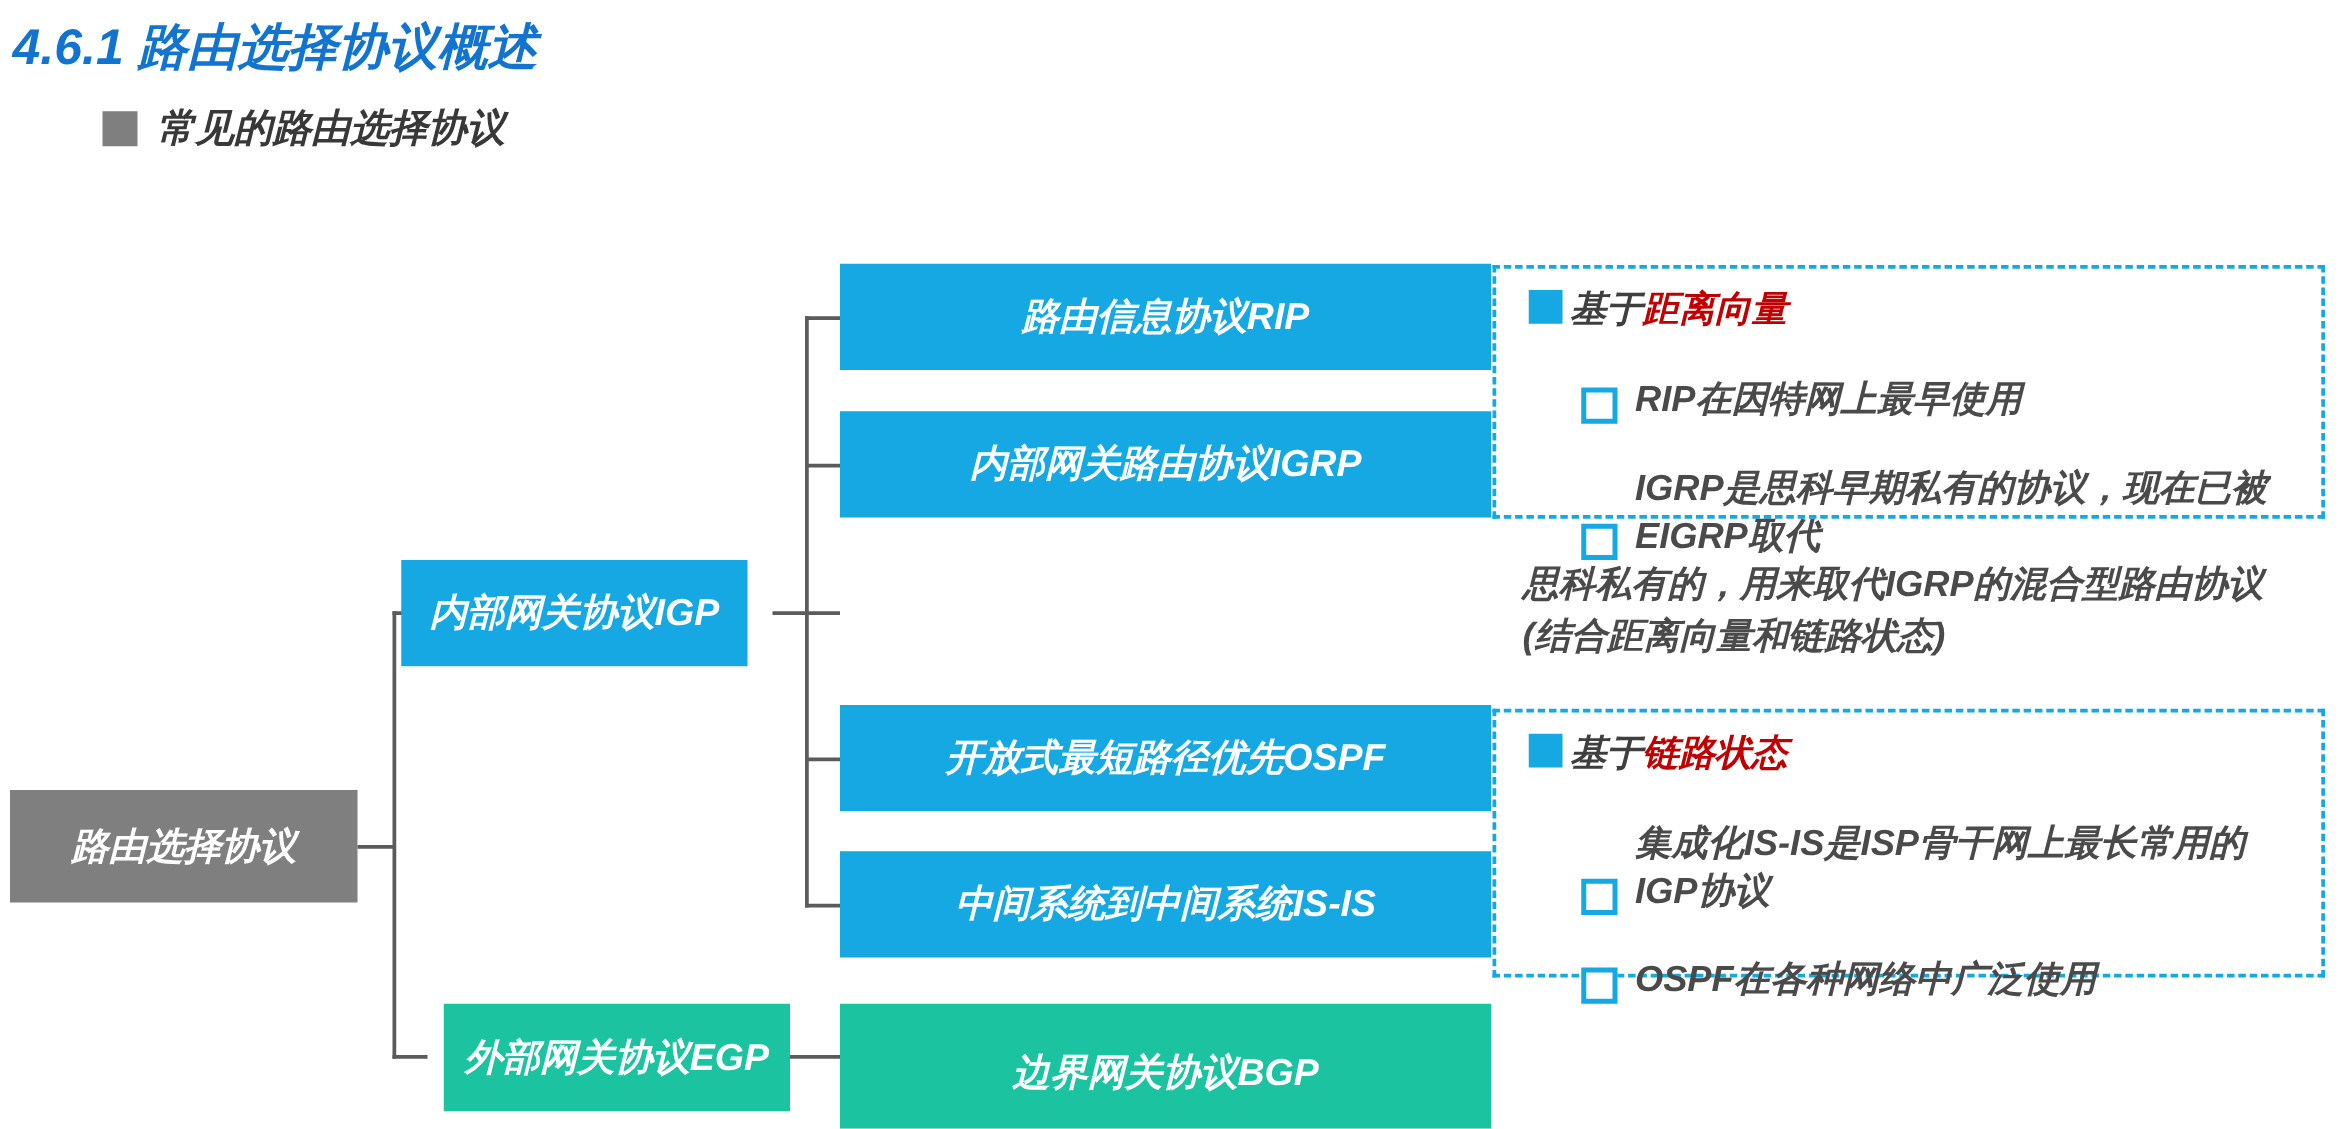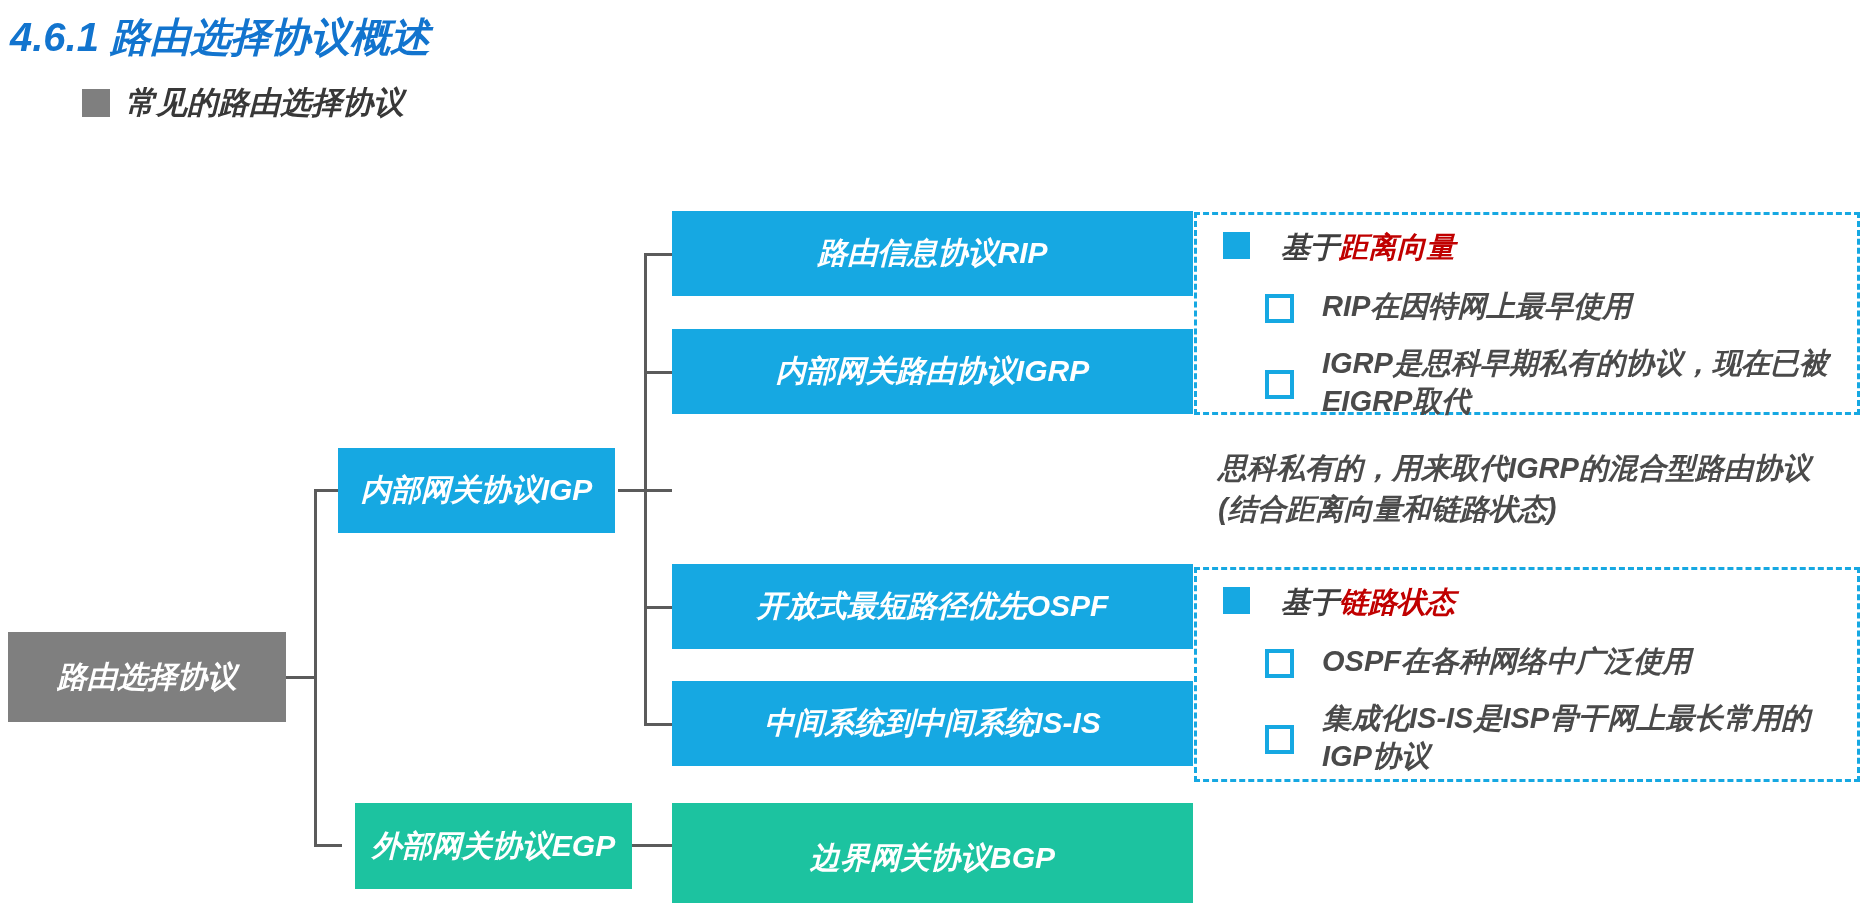--- a/index.html
+++ b/index.html
@@ -49,37 +49,37 @@
   .hline,.vline{position:absolute;background:var(--connector);}
   .hline{height:3px;}
   .vline{width:3px;}
 
   .note-box{
     position:absolute;
     border:3px dashed var(--dashed-border);
     box-sizing:border-box;
   }
   .note-heading{
-    display:flex;align-items:flex-start;gap:31px;
+    display:flex;align-items:flex-start;gap:6px;
     margin:13px 0 0 26px;
   }
   .sq-filled{
     width:27px;height:27px;background:var(--node-blue);
     flex:0 0 auto;margin-top:4px;
   }
   .sq-open{
     width:21px;height:21px;background:#fff;
     border:4px solid var(--node-blue);
     flex:0 0 auto;margin-top:4px;
   }
   .heading-text{font-size:29px;color:var(--text-dark);white-space:nowrap;}
   .heading-text .red{color:var(--highlight-red);}
   .note-item{
-    display:flex;align-items:center;gap:28px;
-    margin:19px 0 0 68px;
+    display:flex;align-items:flex-end;gap:14px;
+    margin:33px 0 0 68px;
   }
   .item-text{
     font-size:29px;color:#4A4A4A;line-height:38px;
     width:530px;
   }
   .side-note{
     position:absolute;left:1218px;top:448px;
     font-size:29px;color:#4A4A4A;line-height:41px;
   }
   .side-note div{white-space:nowrap;}
@@ -105,21 +105,21 @@
   <div class="hline" style="left:644px;top:253px;width:28px;"></div>
   <div class="hline" style="left:644px;top:371px;width:28px;"></div>
   <div class="hline" style="left:644px;top:606px;width:28px;"></div>
   <div class="hline" style="left:644px;top:723px;width:28px;"></div>
   <div class="hline" style="left:618px;top:844px;width:54px;"></div>
 
   <div class="node gray" style="left:8px;top:632px;width:278px;height:90px;">
     <span>路由选择协议</span>
   </div>
 
-  <div class="node blue" style="left:338px;top:448px;width:277px;height:85px;">
+  <div class="node blue" style="left:321px;top:448px;width:277px;height:85px;">
     <span>内部网关协议IGP</span>
   </div>
   <div class="node teal" style="left:355px;top:803px;width:277px;height:86px;">
     <span>外部网关协议EGP</span>
   </div>
 
   <div class="node blue" style="left:672px;top:211px;width:521px;height:85px;">
     <span>路由信息协议RIP</span>
   </div>
   <div class="node blue" style="left:672px;top:329px;width:521px;height:85px;">
@@ -159,21 +159,21 @@
 
   <div class="note-box" style="left:1194px;top:567px;width:666px;height:215px;">
     <div class="note-heading">
       <span class="sq-filled"></span>
       <div class="heading-text">
         <span>基于</span><span class="red">链路状态</span>
       </div>
     </div>
     <div class="note-item">
       <span class="sq-open"></span>
-      <span class="item-text">OSPF在各种网络中广泛使用</span>
+      <span class="item-text">集成化IS-IS是ISP骨干网上最长常用的IGP协议</span>
     </div>
     <div class="note-item">
       <span class="sq-open"></span>
-      <span class="item-text">集成化IS-IS是ISP骨干网上最长常用的IGP协议</span>
+      <span class="item-text">OSPF在各种网络中广泛使用</span>
     </div>
   </div>
 
 </div>
 
 </body></html>

